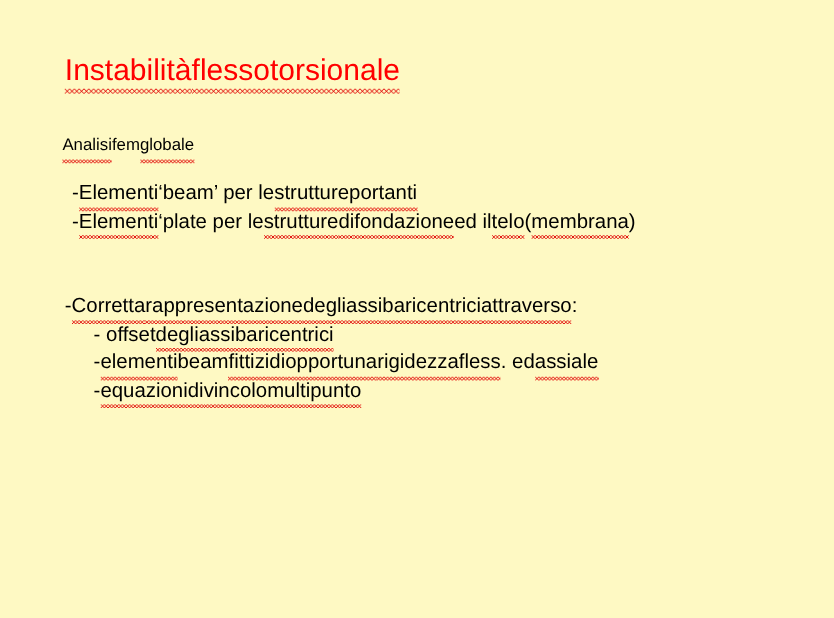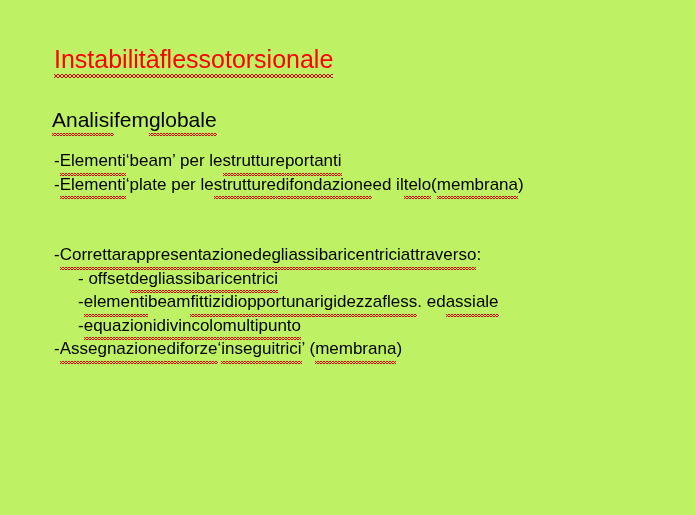--- a/index.html
+++ b/index.html
@@ -15,54 +15,54 @@
     position: relative;
     -webkit-font-smoothing: none;
   }
 
   .slide {
     position: absolute;
     left: 0;
     top: 0;
     width: 695px;
     height: 515px;
-    background: #bef264;
+    background: #fef9c3;
   }
 
   
   .slide-title {
     position: absolute;
     left: 54px;
     top: 44px;
     font-size: 25px;
     line-height: 30px;
     color: #ff0000;
     white-space: nowrap;
     letter-spacing: 0px;
   }
 
   
   .section-heading {
     position: absolute;
     left: 52px;
     top: 107px;
-    font-size: 21px;
+    font-size: 14px;
     line-height: 26px;
     color: #000000;
     white-space: nowrap;
   }
 
   
   .body-block {
     position: absolute;
     left: 54px;
     color: #000000;
     font-size: 17px;
   }
-  #group-a { top: 149px; }
+  #group-a { top: 149px; margin-left: 6px; }
   #group-b { top: 243px; }
 
   .bullet-line {
     white-space: nowrap;
     line-height: 23.5px;
     height: 23.5px;
     color: #000000;
     font-size: 17px;
   }
   .bullet-line.indent {
@@ -109,16 +109,15 @@
   <div class="body-block" id="group-a">
       <div class="bullet-line" style="color: rgb(0, 0, 0);"><span class="nosq">- </span><span class="sq">Elementi</span><span class="nosq"> ‘beam’ per le </span><span class="sq">strutture</span><span class="nosq"> </span><span class="sq">portanti</span></div>
       <div class="bullet-line" style="color: rgb(0, 0, 0);"><span class="nosq">- </span><span class="sq">Elementi</span><span class="nosq"> ‘plate per le </span><span class="sq">strutture</span><span class="nosq"> </span><span class="sq">di</span><span class="nosq"> </span><span class="sq">fondazione</span><span class="nosq"> ed il </span><span class="sq">telo</span><span class="nosq"> (</span><span class="sq">membrana</span><span class="nosq">)</span></div>
     </div>
 
   <div class="body-block" id="group-b">
       <div class="bullet-line" style="color: rgb(0, 0, 0);"><span class="nosq">- </span><span class="sq">Corretta</span><span class="nosq"> </span><span class="sq">rappresentazione</span><span class="nosq"> </span><span class="sq">degli</span><span class="nosq"> </span><span class="sq">assi</span><span class="nosq"> </span><span class="sq">baricentrici</span><span class="nosq"> </span><span class="sq">attraverso</span><span class="nosq">:</span></div>
       <div class="bullet-line indent" style="color: rgb(0, 0, 0);"><span class="nosq">- offset </span><span class="sq">degli</span><span class="nosq"> </span><span class="sq">assi</span><span class="nosq"> </span><span class="sq">baricentrici</span></div>
       <div class="bullet-line indent" style="color: rgb(0, 0, 0);"><span class="nosq">- </span><span class="sq">elementi</span><span class="nosq"> beam </span><span class="sq">fittizi</span><span class="nosq"> </span><span class="sq">di</span><span class="nosq"> </span><span class="sq">opportuna</span><span class="nosq"> </span><span class="sq">rigidezza</span><span class="nosq"> </span><span class="sq">fless</span><span class="nosq">. ed </span><span class="sq">assiale</span></div>
       <div class="bullet-line indent" style="color: rgb(0, 0, 0);"><span class="nosq">- </span><span class="sq">equazioni</span><span class="nosq"> </span><span class="sq">di</span><span class="nosq"> </span><span class="sq">vincolo</span><span class="nosq"> </span><span class="sq">multipunto</span></div>
-      <div class="bullet-line" style="color: rgb(0, 0, 0);"><span class="nosq">- </span><span class="sq">Assegnazione</span><span class="nosq"> </span><span class="sq">di</span><span class="nosq"> </span><span class="sq">forze</span><span class="nosq"> ‘</span><span class="sq">inseguitrici</span><span class="nosq">’ (</span><span class="sq">membrana</span><span class="nosq">)</span></div>
     </div>
 
 </div>
 
 </body></html>

